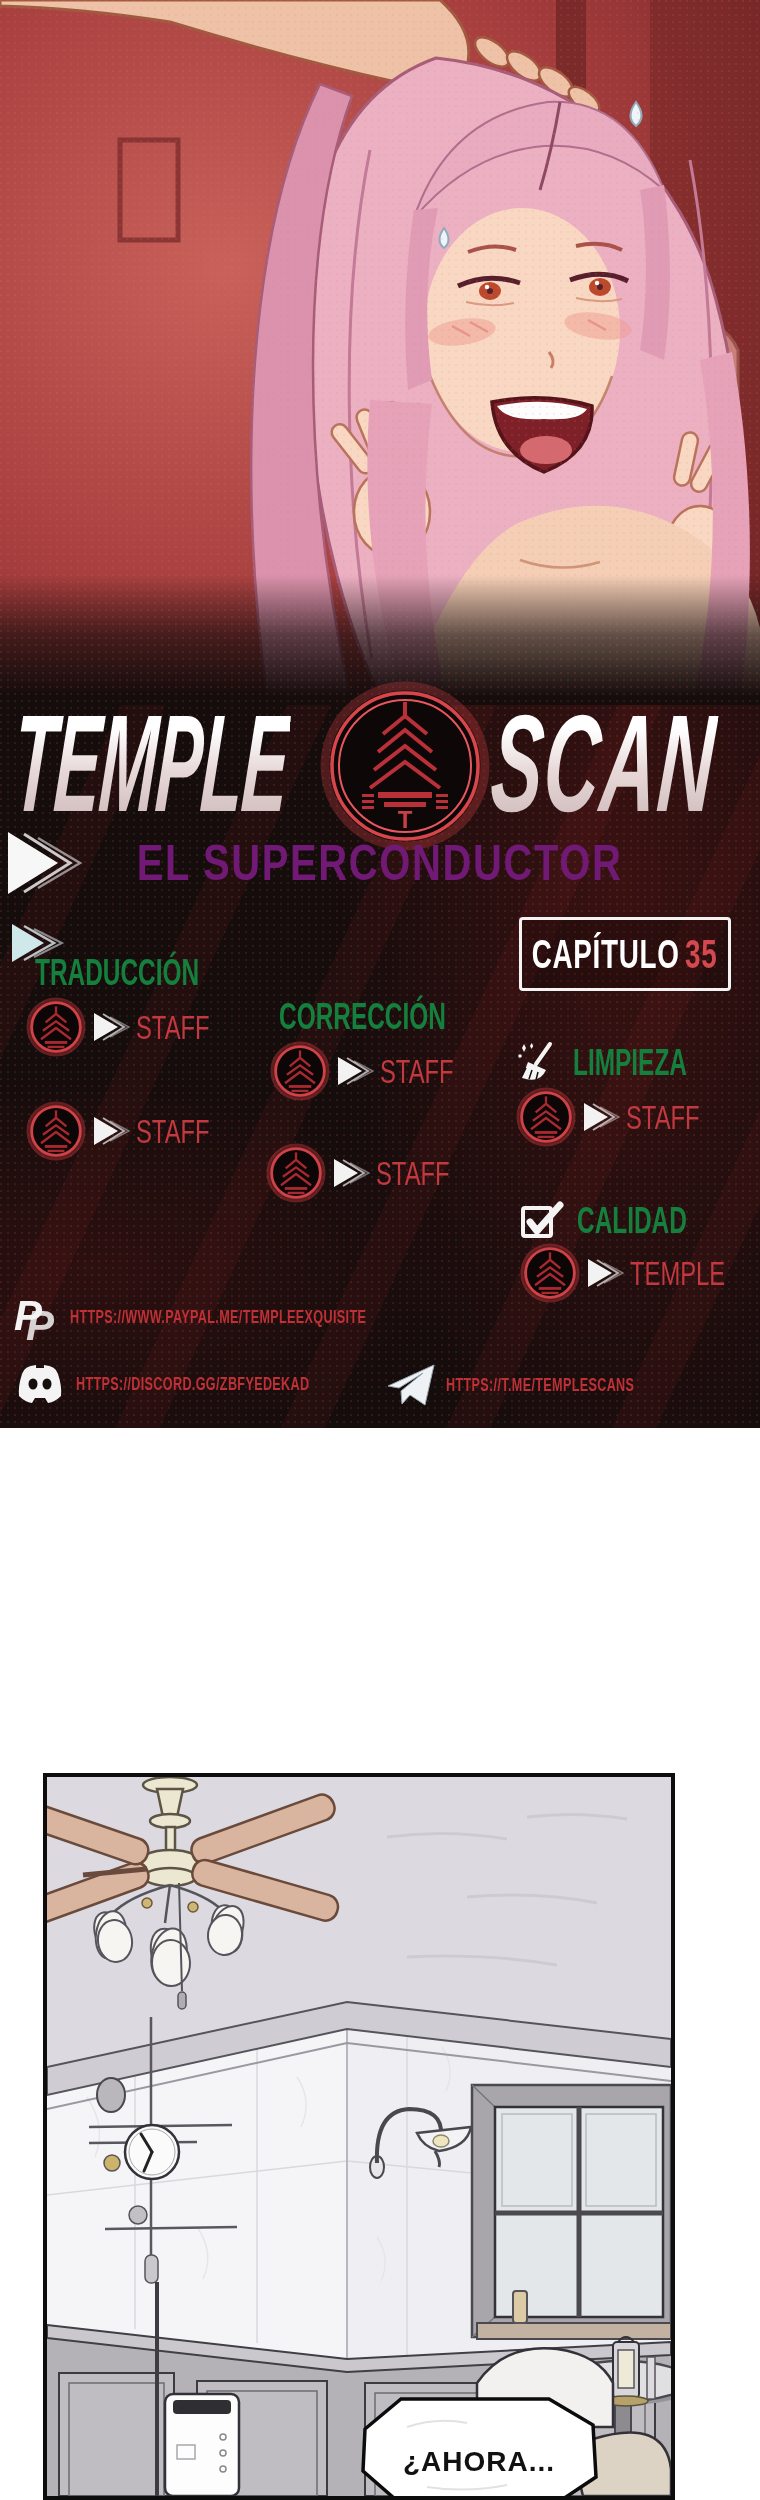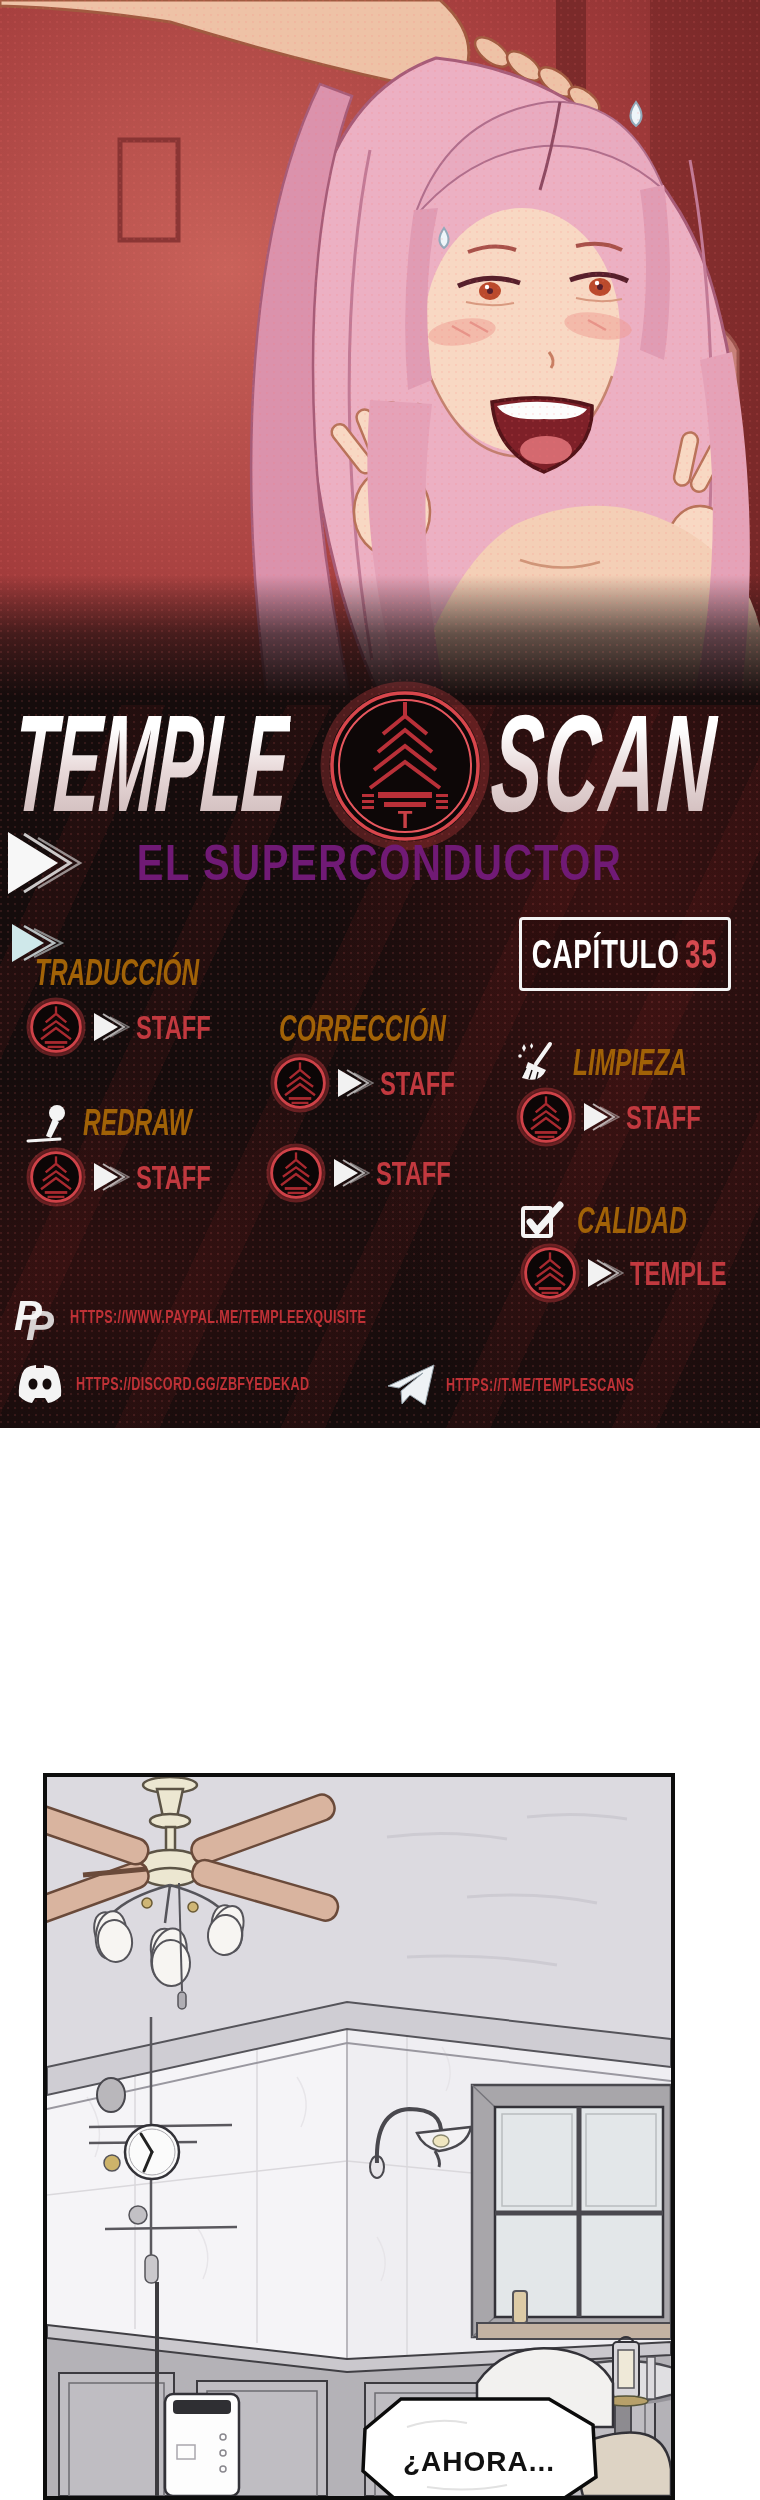--- a/index.html
+++ b/index.html
@@ -34,27 +34,27 @@
   .badge{position:absolute;left:519px;top:917px;width:206px;height:68px;border:3.5px solid #f3f3f3;
          border-radius:4px;display:flex;align-items:center;justify-content:center;background:rgba(10,5,5,.25);}
   .badge-text{display:inline-block;transform:scaleX(.68);transform-origin:center;white-space:nowrap;
               font-size:41px;font-weight:800;color:#ffffff;letter-spacing:1px;}
   .badge-text .num{color:#d4494f;margin-left:8px;}
   .arrow-big{position:absolute;left:6px;top:830px;}
   .arrow-small{position:absolute;left:10px;top:920px;}
   
   .credit{position:absolute;width:250px;}
   .credit-head{display:flex;align-items:center;gap:9px;}
-  .credit-role{font-size:37px;font-weight:800;color:#a16207;letter-spacing:0;font-style:italic;}
+  .credit-role{font-size:37px;font-weight:800;color:#15803d;letter-spacing:0;}
   .credit-role .cond{transform:scaleX(.66);}
   .credit-body{display:flex;align-items:center;gap:6px;margin-top:1px;}
-  .credit-name{font-size:34px;font-weight:700;color:#c2393f;}
+  .credit-name{font-size:34px;font-weight:400;color:#c2393f;}
   .credit-name .cond{transform:scaleX(.7);}
   #credit-0{left:26px;top:950px;}
-  #credit-1{left:270px;top:994px;margin-top:12px;}
+  #credit-1{left:270px;top:994px;}
   #credit-2{left:516px;top:1040px;}
   #credit-3{left:26px;top:1100px;}
   #credit-4{left:266px;top:1142px;}
   #credit-5{left:520px;top:1200px;}
   
   .linkrow{position:absolute;display:flex;align-items:center;gap:10px;}
   .link-url{font-size:18px;font-weight:800;color:#bf3136;letter-spacing:.5px;}
   .link-url .cond{transform:scaleX(.7);}
   #link-paypal{left:8px;top:1290px;}
   #link-discord{left:12px;top:1360px;}
@@ -293,28 +293,20 @@
       <svg width="38" height="32" viewBox="0 0 38 32">
         <polygon points="2,2 26,16 2,30" fill="#f2f2f2"></polygon>
         <polyline points="11,3 32,16 11,29" fill="none" stroke="#f2f2f2" stroke-width="2" opacity=".7"></polyline>
         <polyline points="18,6 37,16 18,26" fill="none" stroke="#f2f2f2" stroke-width="1.5" opacity=".45"></polyline>
       </svg>
       <span class="credit-name"><span class="cond">STAFF</span></span>
     </div>
   </div>
 
   <div class="credit" id="credit-3">
-    <div class="credit-head">
-      <svg width="48" height="46" viewBox="0 0 48 46">
-        <circle cx="31" cy="13" r="8" fill="#f4f4f4"></circle>
-        <path d="M27,18 L20,36 L25,38 L33,22 z" fill="#f4f4f4"></path>
-        <line x1="2" y1="41" x2="34" y2="39" stroke="#f4f4f4" stroke-width="3" stroke-linecap="round"></line>
-      </svg>
-      <span class="credit-role"><span class="cond">REDRAW</span></span>
-    </div>
     <div class="credit-body">
       <svg width="60" height="60" viewBox="-32 -32 64 64">
         <circle r="29" fill="#0c0606" stroke="rgba(210,60,66,.4)" stroke-width="5"></circle>
         <circle r="26" fill="#0c0606" stroke="#cf4248" stroke-width="3"></circle>
         <g stroke="#a8292f" fill="none" stroke-width="2.5">
           <path d="M0,-22 L0,-15"></path>
             <path d="M-11,-5 L0,-14 L11,-5"></path>
             <path d="M-14,4 L0,-6 L14,4"></path>
             <path d="M-16,13 L0,1 L16,13"></path>
         </g>

